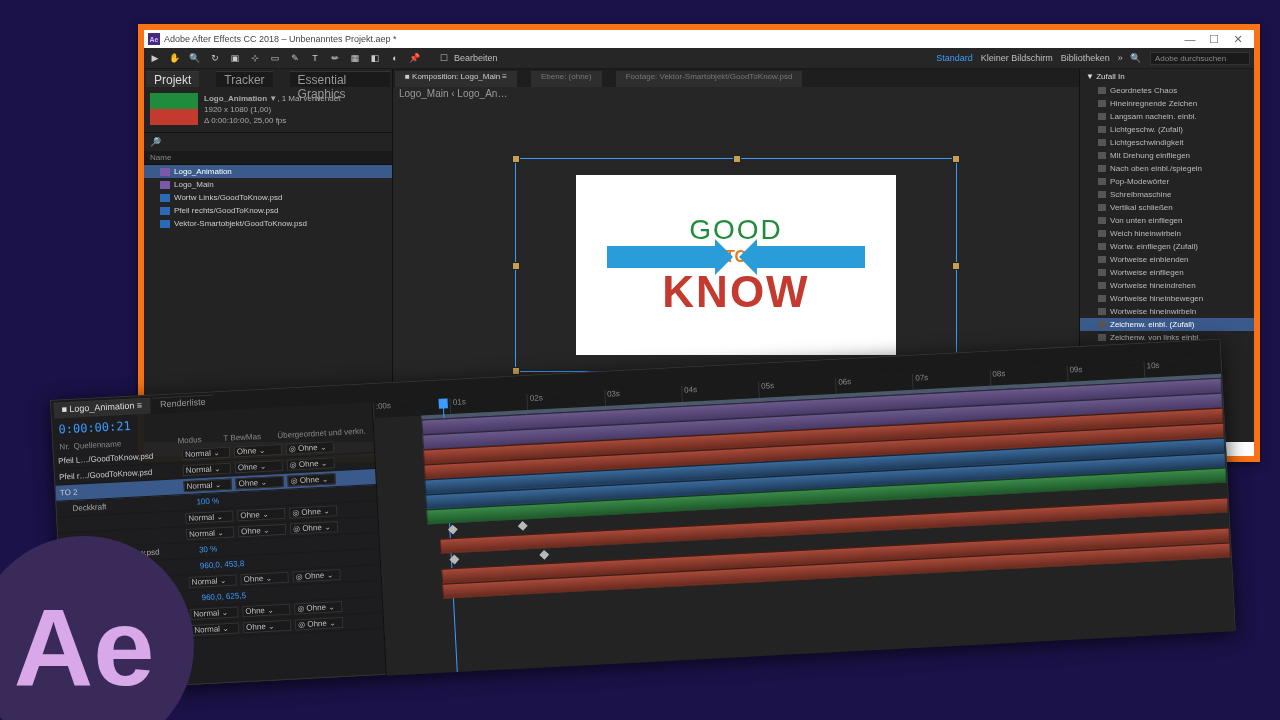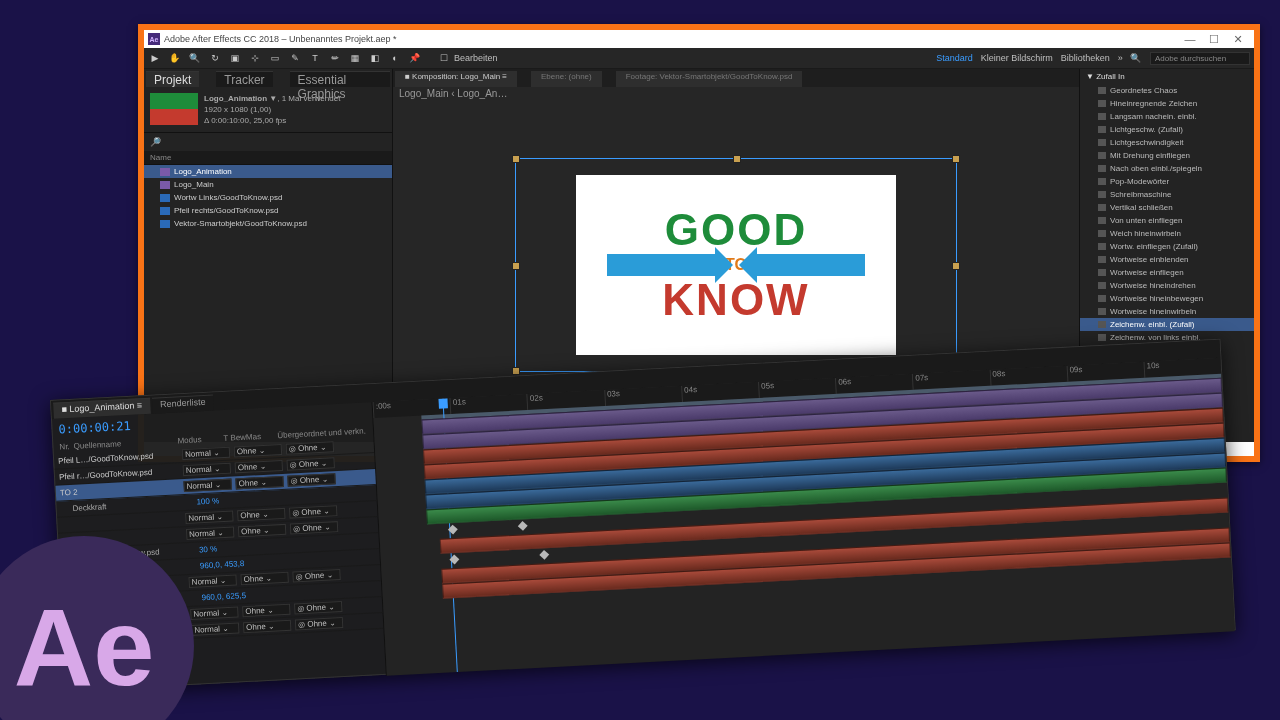--- a/index.html
+++ b/index.html
@@ -38,21 +38,21 @@
 .ctab{padding:1px 10px;background:#2e2e2e;color:#ccc}
 .ctab.muted{color:#777}
 .breadcrumb{height:14px;background:#262626;font-size:10px;color:#999;padding:1px 6px}
 .viewer{flex:1;display:flex;align-items:center;justify-content:center;background:#262626;position:relative}
 .bbox{position:relative;border:1px solid #3a9cff}
 .bbox .h{position:absolute;width:6px;height:6px;background:#c8a050;border:1px solid #222}
 .bbox .h.tl{left:-4px;top:-4px}.bbox .h.tm{left:calc(50% - 3px);top:-4px}.bbox .h.tr{right:-4px;top:-4px}
 .bbox .h.ml{left:-4px;top:calc(50% - 3px)}.bbox .h.mr{right:-4px;top:calc(50% - 3px)}
 .bbox .h.bl{left:-4px;bottom:-4px}.bbox .h.bm{left:calc(50% - 3px);bottom:-4px}.bbox .h.br{right:-4px;bottom:-4px}
 .canvas{width:320px;height:180px;background:#fff;display:flex;flex-direction:column;align-items:center;justify-content:center;gap:2px}
-.good{font-family:Arial,sans-serif;font-weight:700;font-size:44px;color:#1e8c3a;letter-spacing:2px;line-height:1}
+.good{font-family:Arial,sans-serif;font-weight:400;font-size:28px;color:#1e8c3a;letter-spacing:2px;line-height:1}
 .know{font-family:Liberation Sans, sans-serif;font-weight:900;font-size:44px;color:#c43a2e;letter-spacing:2px;line-height:1}
 .midrow{display:flex;align-items:center;gap:0}
 .arrow{width:110px;height:22px;background:#2a9cd8;position:relative}
 .arrow.right::after{content:"";position:absolute;right:-16px;top:-7px;border-left:18px solid #2a9cd8;border-top:18px solid transparent;border-bottom:18px solid transparent}
 .arrow.left::before{content:"";position:absolute;left:-16px;top:-7px;border-right:18px solid #2a9cd8;border-top:18px solid transparent;border-bottom:18px solid transparent}
 .to{font-family:Arial,sans-serif;font-weight:900;font-size:16px;color:#e07a1a;margin:0 8px}
 .vfoot{height:16px;background:#1e1e1e;font-size:8px;color:#999;display:flex;align-items:center;gap:6px;padding:0 6px}
 
 .rpanel{width:174px;background:#232323;border-left:1px solid #111;font-size:8px;color:#bbb;overflow:hidden}
 .rpanel .rhdr{padding:3px 6px;color:#ddd}

